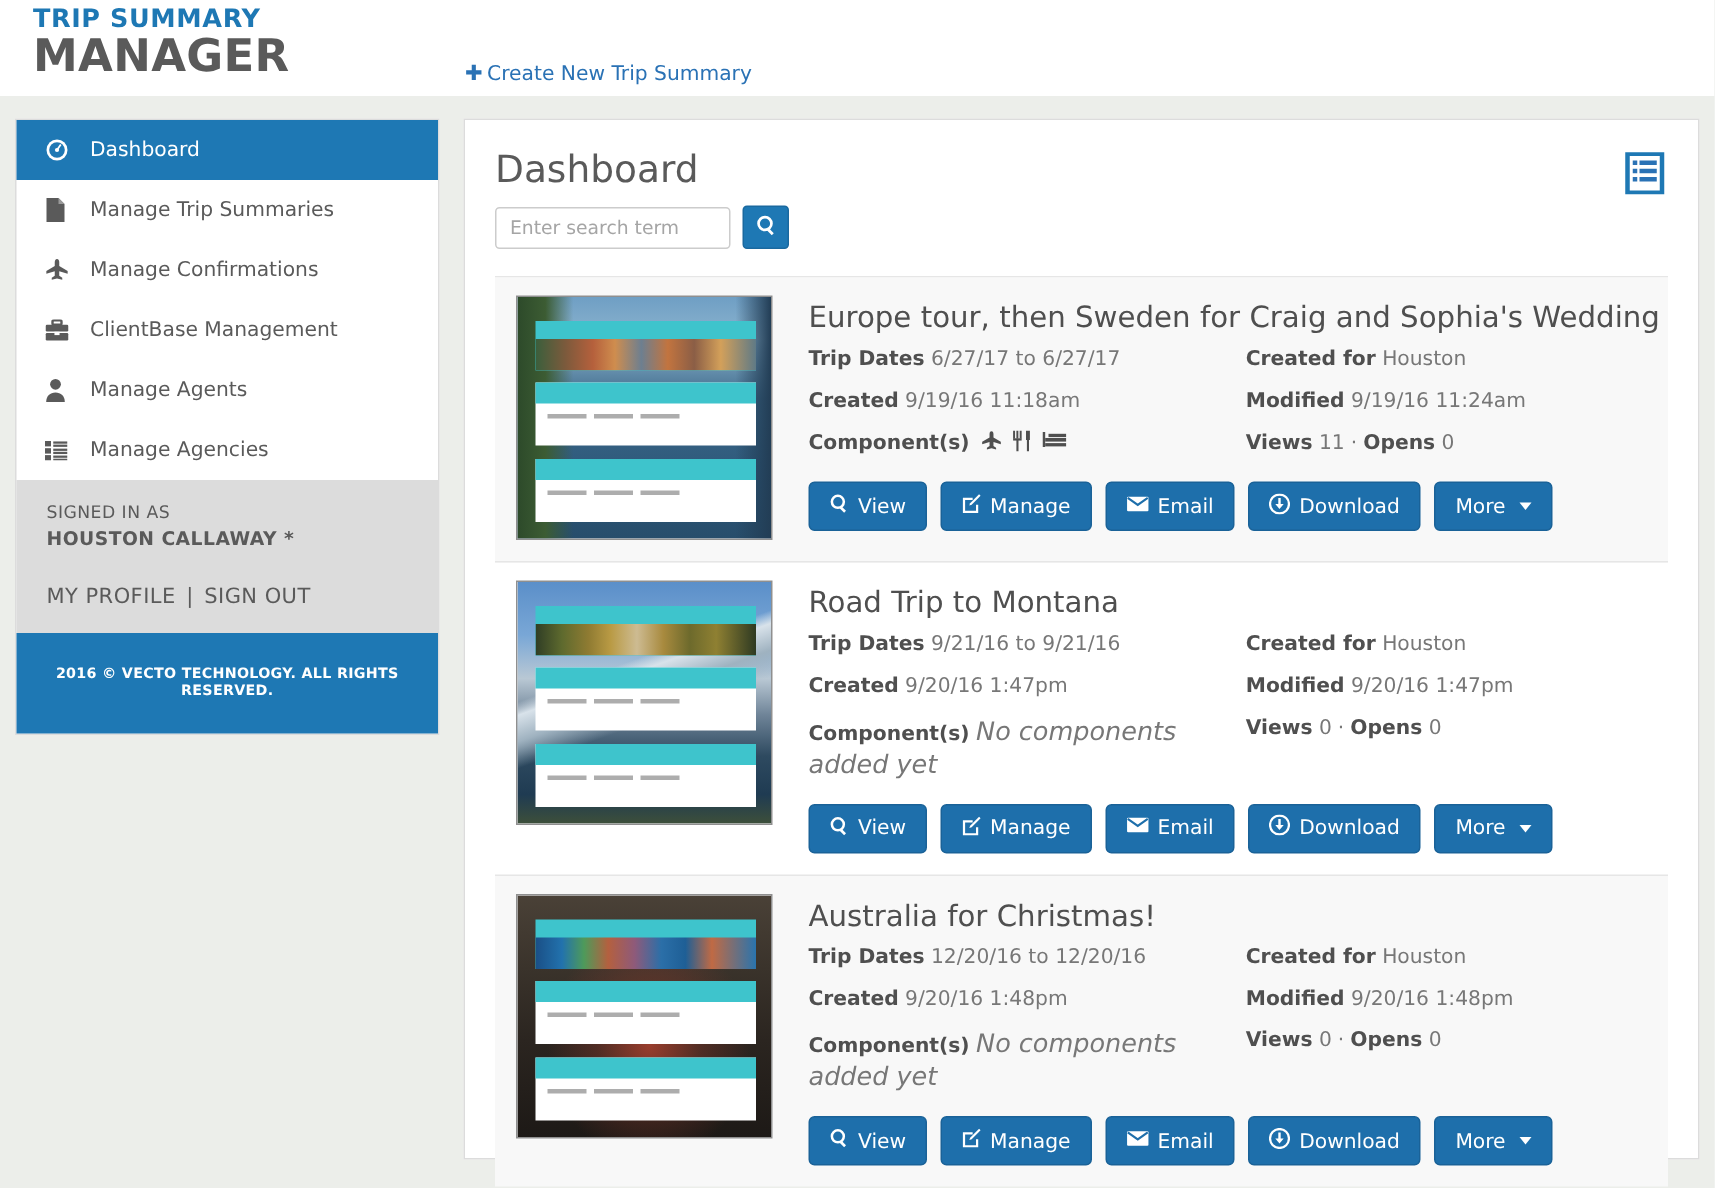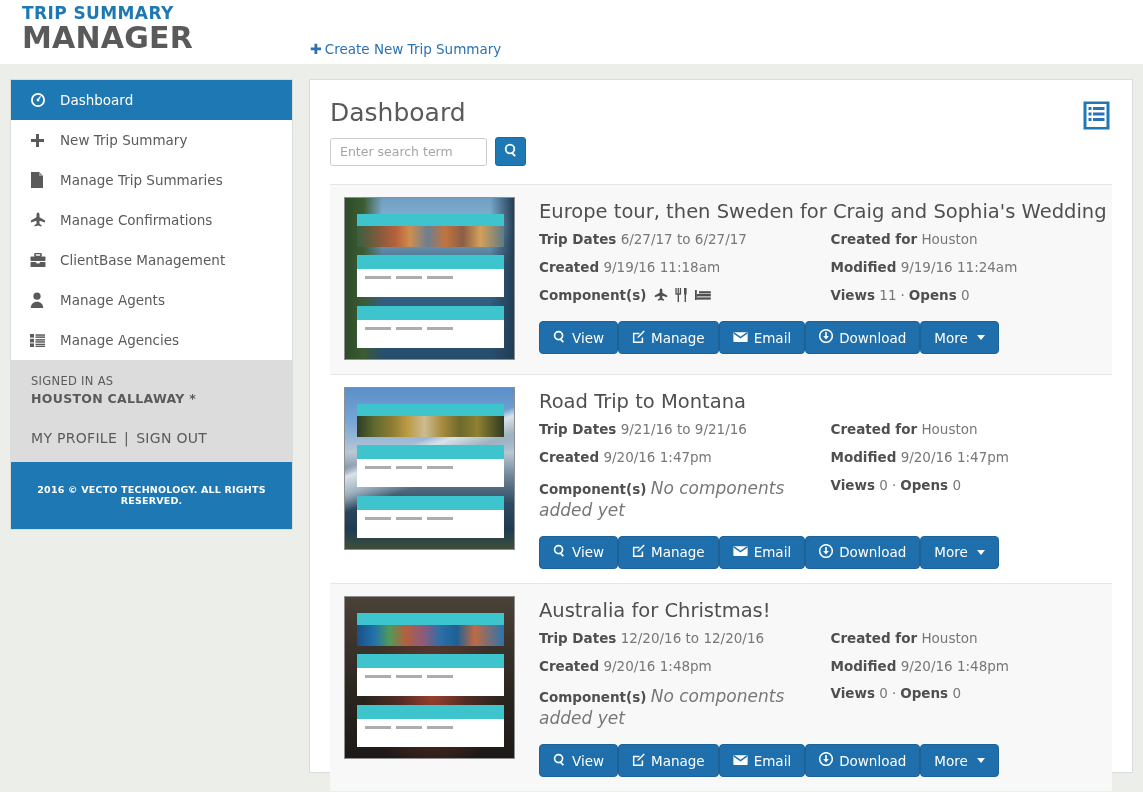--- a/index.html
+++ b/index.html
@@ -146,21 +146,21 @@
   .metacol.right { padding-left: 5px; }
   .meta {
     font-size: 13.5px; color: #777777; margin-bottom: 10px;
     line-height: 1.3;
   }
   .meta b { color: #4f4f4f; font-weight: bold; }
   .meta i.none { font-style: italic; font-size: 17px; color: #777; }
   .meta .compicons { display: inline-flex; gap: 7px; vertical-align: -2px; margin-left: 3px; }
   .meta .dot { margin: 0 4px; }
 
-  .actions { display: flex; margin-top: 5px; }
+  .actions { display: flex; gap: 9px; margin-top: 5px; }
   .btn {
     height: 33px; background: #1e6fab; border: 1px solid #1a6298;
     border-radius: 4px; color: #ffffff; font-size: 13.5px;
     display: inline-flex; align-items: center; gap: 6px;
     padding: 0 13px; cursor: pointer; white-space: nowrap;
     font-family: inherit;
   }
   .btn .caret {
     width: 0; height: 0; border-left: 4px solid transparent;
     border-right: 4px solid transparent; border-top: 5px solid #ffffff;
@@ -190,29 +190,20 @@
           <svg width="16" height="16" viewBox="0 0 16 16">
             <circle cx="8" cy="8" r="7" fill="#fff"></circle>
             <circle cx="8" cy="8" r="5.2" fill="#1e78b4"></circle>
             <circle cx="8" cy="8" r="1.4" fill="#fff"></circle>
             <rect x="7.4" y="3.6" width="1.2" height="4" fill="#fff" transform="rotate(35 8 8)"></rect>
           </svg>
         </span>
         <span class="lbl">Dashboard</span>
       </li>
 
-      <li>
-        <span class="ico">
-          <svg width="15" height="15" viewBox="0 0 15 15">
-            <rect x="6" y="1" width="3" height="13" fill="#5a5a5a"></rect>
-            <rect x="1" y="6" width="13" height="3" fill="#5a5a5a"></rect>
-          </svg>
-        </span>
-        <span class="lbl">New Trip Summary</span>
-      </li>
 
       <li>
         <span class="ico">
           <svg width="14" height="16" viewBox="0 0 14 16">
             <path d="M1 0 h8 l4 4 v12 h-12 z" fill="#5a5a5a"></path>
             <path d="M9 0 l4 4 h-4 z" fill="#9a9a9a"></path>
           </svg>
         </span>
         <span class="lbl">Manage Trip Summaries</span>
       </li>

